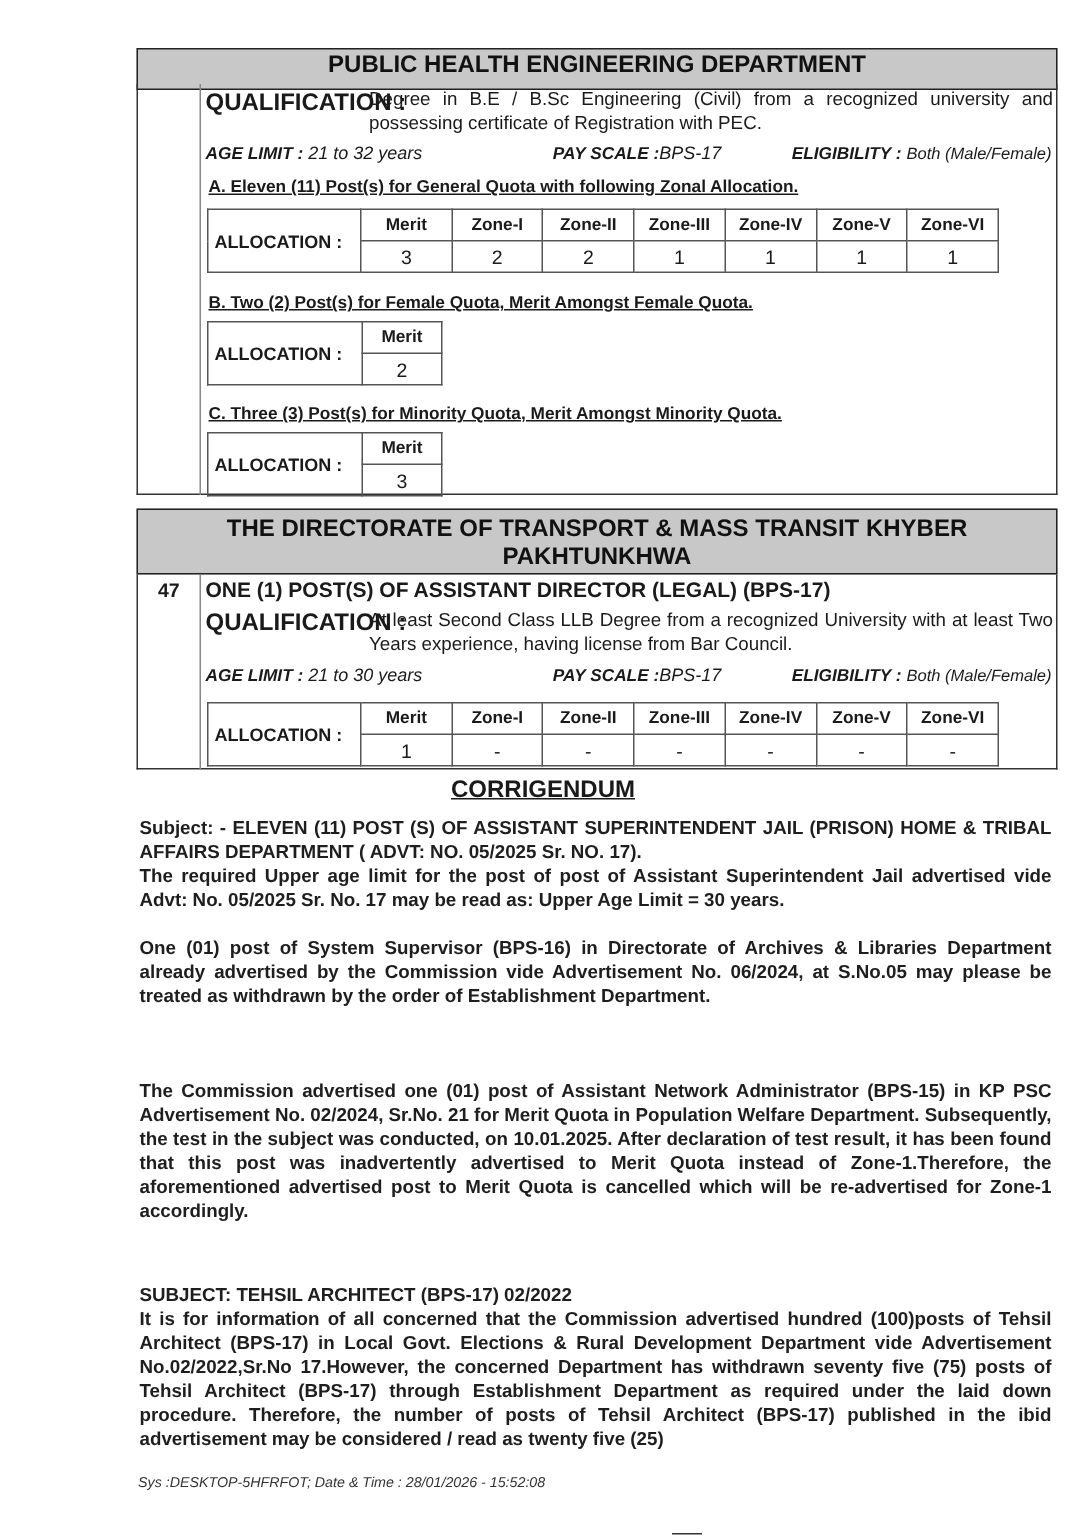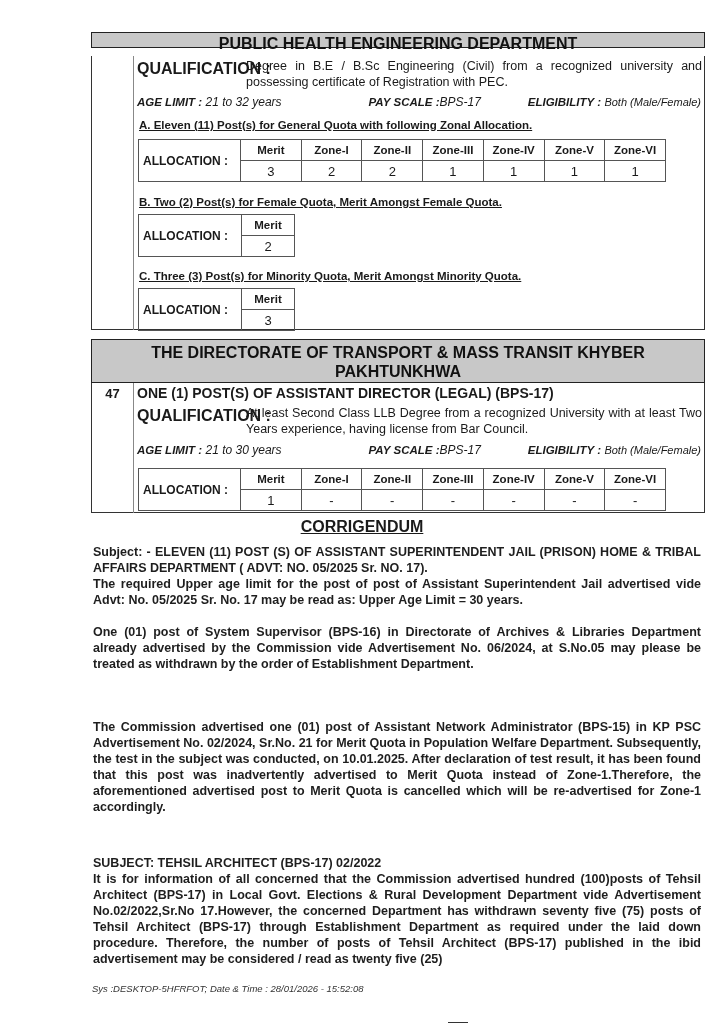--- a/index.html
+++ b/index.html
@@ -26,21 +26,21 @@
                 font-size: 16px; text-decoration: underline; }
   .para { position: absolute; left: 93px; width: 608px; font-weight: bold; font-size: 12.5px; line-height: 16px;
           text-align: justify; color: #1e1e1e; }
   .para p { margin: 0; }
   .footer { position: absolute; left: 92px; top: 983px; font-style: italic; font-size: 9.5px; color: #333; }
   .dash-mark { position: absolute; left: 448px; top: 1022px; width: 20px; height: 1px; background: #333; }
 </style>
 </head>
 <body>
 
-<div class="dept-head" style="top:32px; height:16px; line-height:22px;">
+<div class="dept-head" style="top:32px; height:28px; line-height:22px;">
   <span>PUBLIC HEALTH ENGINEERING DEPARTMENT</span>
 </div>
 <div class="frame" style="top:56px; height:274px;"></div>
 <div class="lcol" style="top:56px; height:274px;"></div>
 
 <div class="row" style="top:60px; height:34px;">
   <span class="qual-label">QUALIFICATION :</span>
   <span class="qual-text">Degree in B.E / B.Sc Engineering (Civil) from a recognized university and possessing certificate of Registration with PEC.</span>
 </div>
 

